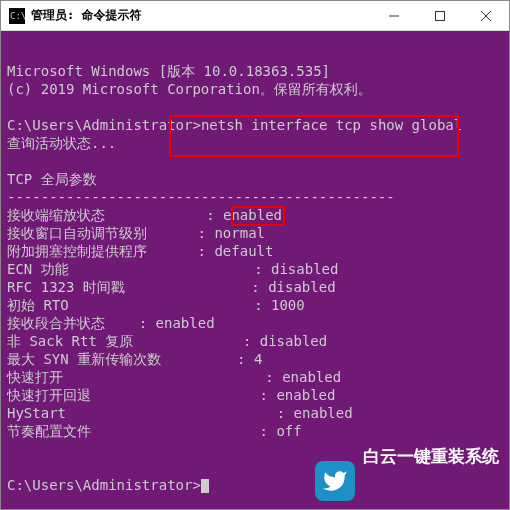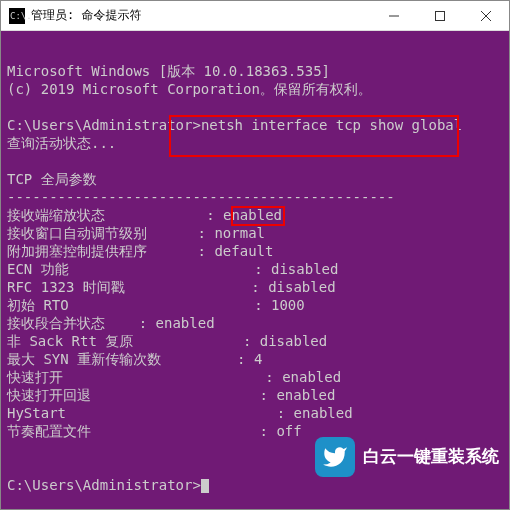--- a/index.html
+++ b/index.html
@@ -29,20 +29,21 @@
       line-height: 16px;
       text-align: left;
       padding-left: 1px;
       font-family: monospace;
     }
     .title-text {
       font-size: 12px;
       margin-left: 6px;
       color: #000;
       flex: 1;
+      font-weight: bold;
     }
     .window-controls {
       display: flex;
       height: 100%;
     }
     .win-btn {
       width: 46px;
       height: 100%;
       display: flex;
       align-items: center;
@@ -79,21 +80,21 @@
       top: 175px;
       width: 54px;
       height: 20px;
       pointer-events: none;
     }
     .watermark {
       position: absolute;
       bottom: 10px;
       right: 10px;
       display: flex;
-      align-items: center;
+      align-items: flex-end;
       gap: 8px;
     }
     .wm-icon {
       width: 40px;
       height: 40px;
       background: #1e90c8;
       border-radius: 8px;
       display: flex;
       align-items: center;
       justify-content: center;

